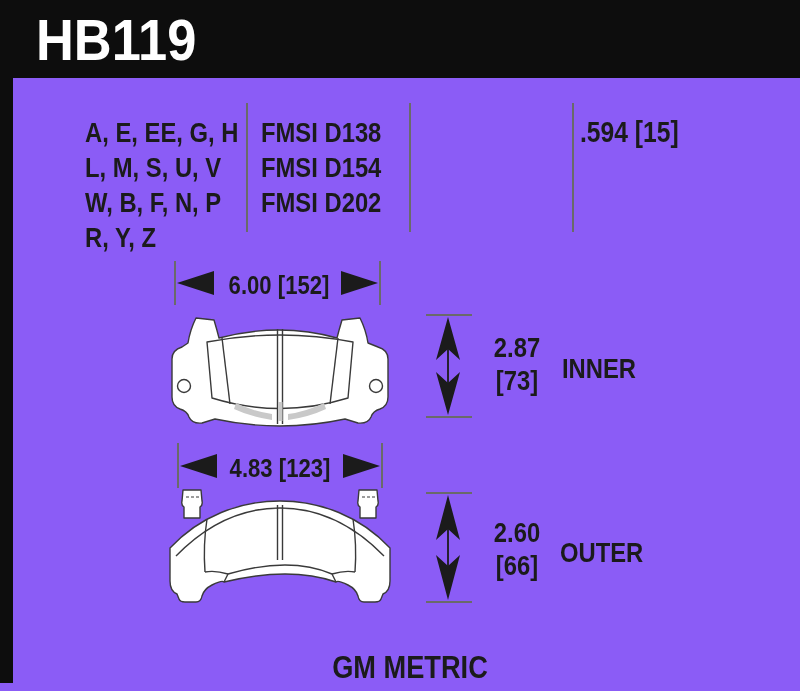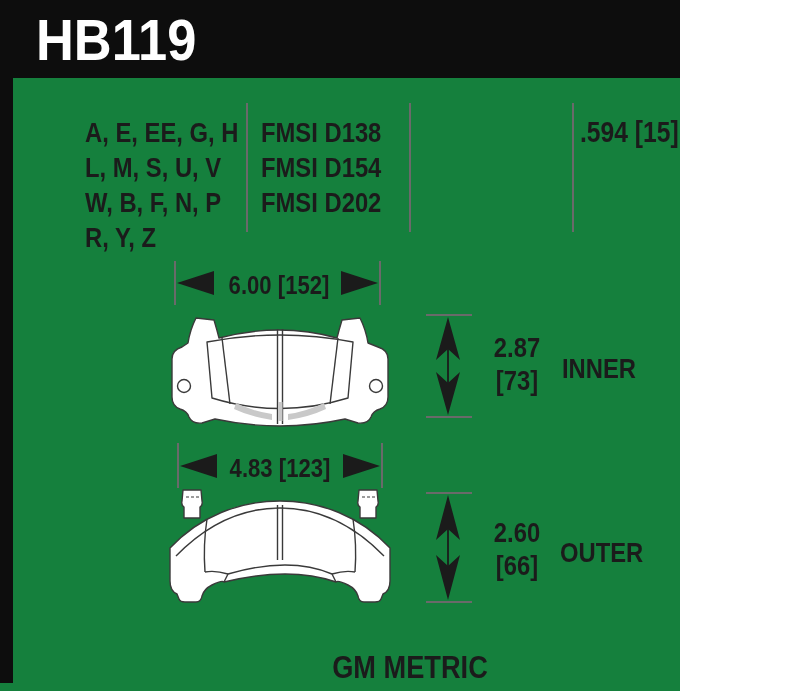--- a/index.html
+++ b/index.html
@@ -1,16 +1,16 @@
 <!DOCTYPE html>
 <html><head>
 <meta charset="utf-8">
 <style>
   html,body{margin:0;padding:0;background:#fff;}
-  #frame{position:relative;width:680px;height:691px;background:#15803d;overflow:hidden;
+  #frame{position:relative;width:800px;height:691px;background:#8b5cf6;overflow:hidden;
          font-family:"Liberation Sans",sans-serif;}
   .abs{position:absolute;}
   .t{position:absolute;color:#1b1b1b;font-weight:bold;white-space:nowrap;
      font-family:"Liberation Sans",sans-serif;}
   .cond{transform:scaleX(0.85);transform-origin:0 50%;}
   .condc{transform:scaleX(0.85);transform-origin:50% 50%;text-align:center;}
   .header-bar{left:0;top:0;width:800px;height:78px;background:#0d0d0d;}
   .left-bar{left:0;top:0;width:13px;height:683px;background:#0d0d0d;}
   .part-number{left:36px;top:10px;font-size:57px;line-height:60px;color:#ffffff;
                letter-spacing:0px;transform:scaleX(0.92);transform-origin:0 50%;}

